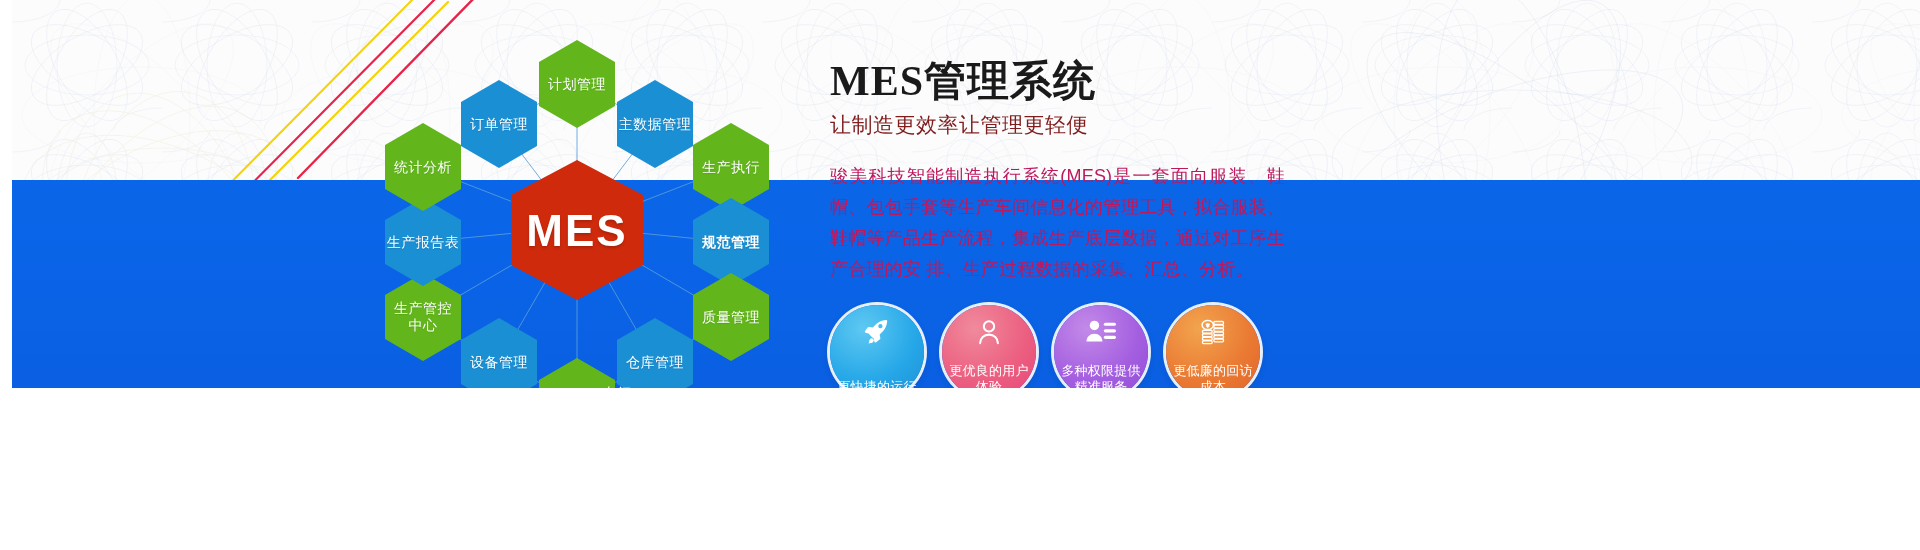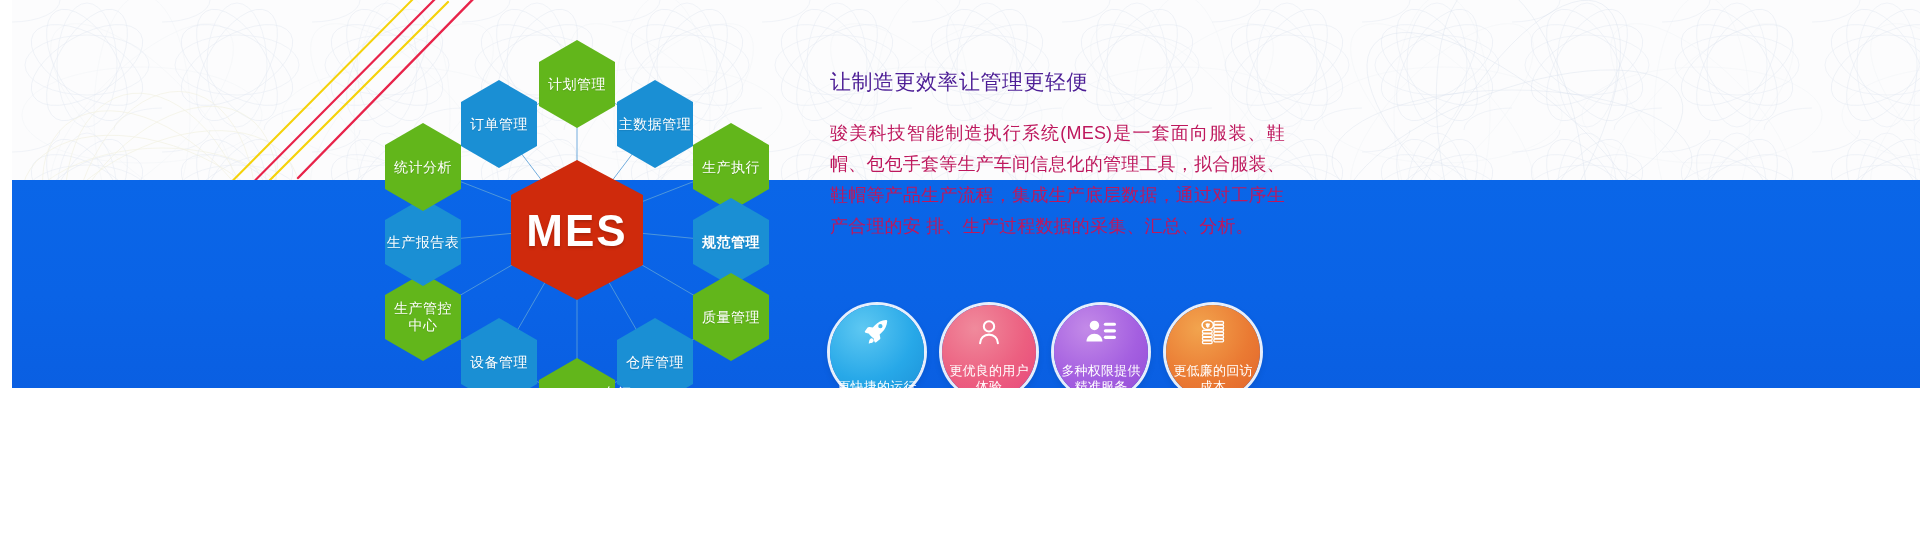--- a/index.html
+++ b/index.html
@@ -52,22 +52,22 @@
   .title {
     font-family:"Liberation Serif", serif;
     font-size:42px;
     font-weight:bold;
     color:#1a1a1a;
     letter-spacing:1px;
     line-height:50px;
   }
   .subtitle {
     font-size:21px;
-    color:#4c1d95;
-    margin-top:12px;
+    color:#7f1d1d;
+    margin-top:5px;
     letter-spacing:.5px;
     line-height:28px;
   }
   .para {
     margin-top:22px;
     font-size:18px;
     line-height:31px;
     color:#be185d;
     width:455px;
     text-align:justify;
@@ -247,20 +247,21 @@
     <div class="hexlabel" style="left:152px;top:350px;">设备管理</div>
     <div class="hexlabel" style="left:76px;top:305px;white-space:pre-line;">生产管控
 中心</div>
     <div class="hexlabel" style="left:76px;top:230px;">生产报告表</div>
     <div class="hexlabel" style="left:76px;top:155px;">统计分析</div>
     <div class="hexlabel" style="left:152px;top:112px;">订单管理</div>
     <div class="hexlabel center" style="left:230px;top:218px;">MES</div>
   </div>
 
   <div class="right">
+    <div class="title">MES管理系统</div>
     <div class="subtitle">让制造更效率让管理更轻便</div>
     <div class="para">骏美科技智能制造执行系统(MES)是一套面向服装、鞋帽、包包手套等生产车间信息化的管理工具，拟合服装、鞋帽等产品生产流程，集成生产底层数据，通过对工序生产合理的安 排、生产过程数据的采集、汇总、分析。</div>
   </div>
 
   <div class="badges">
 
     <div class="badge b1">
       <span class="bicon">
         <svg viewBox="0 0 32 32" width="30" height="30" fill="#ffffff">
           <path d="M25.5 3.2c-4.6.3-8.6 2.3-11.7 5.6l-2.3 2.5-3.4-.7c-.8-.2-1.6.1-2.1.7L3.3 15c-.6.7-.3 1.7.6 1.9l3.7 1c.1.5.4 1 .8 1.4l2.4 2.4c.4.4.9.7 1.4.8l1 3.7c.2.9 1.2 1.2 1.9.6l3.7-2.7c.6-.5.9-1.3.7-2.1l-.7-3.4 2.5-2.3c3.3-3.1 5.3-7.1 5.6-11.7.1-.8-.6-1.5-1.4-1.4zm-5.9 8.9a2.3 2.3 0 1 1 0-4.6 2.3 2.3 0 0 1 0 4.6z"></path>

